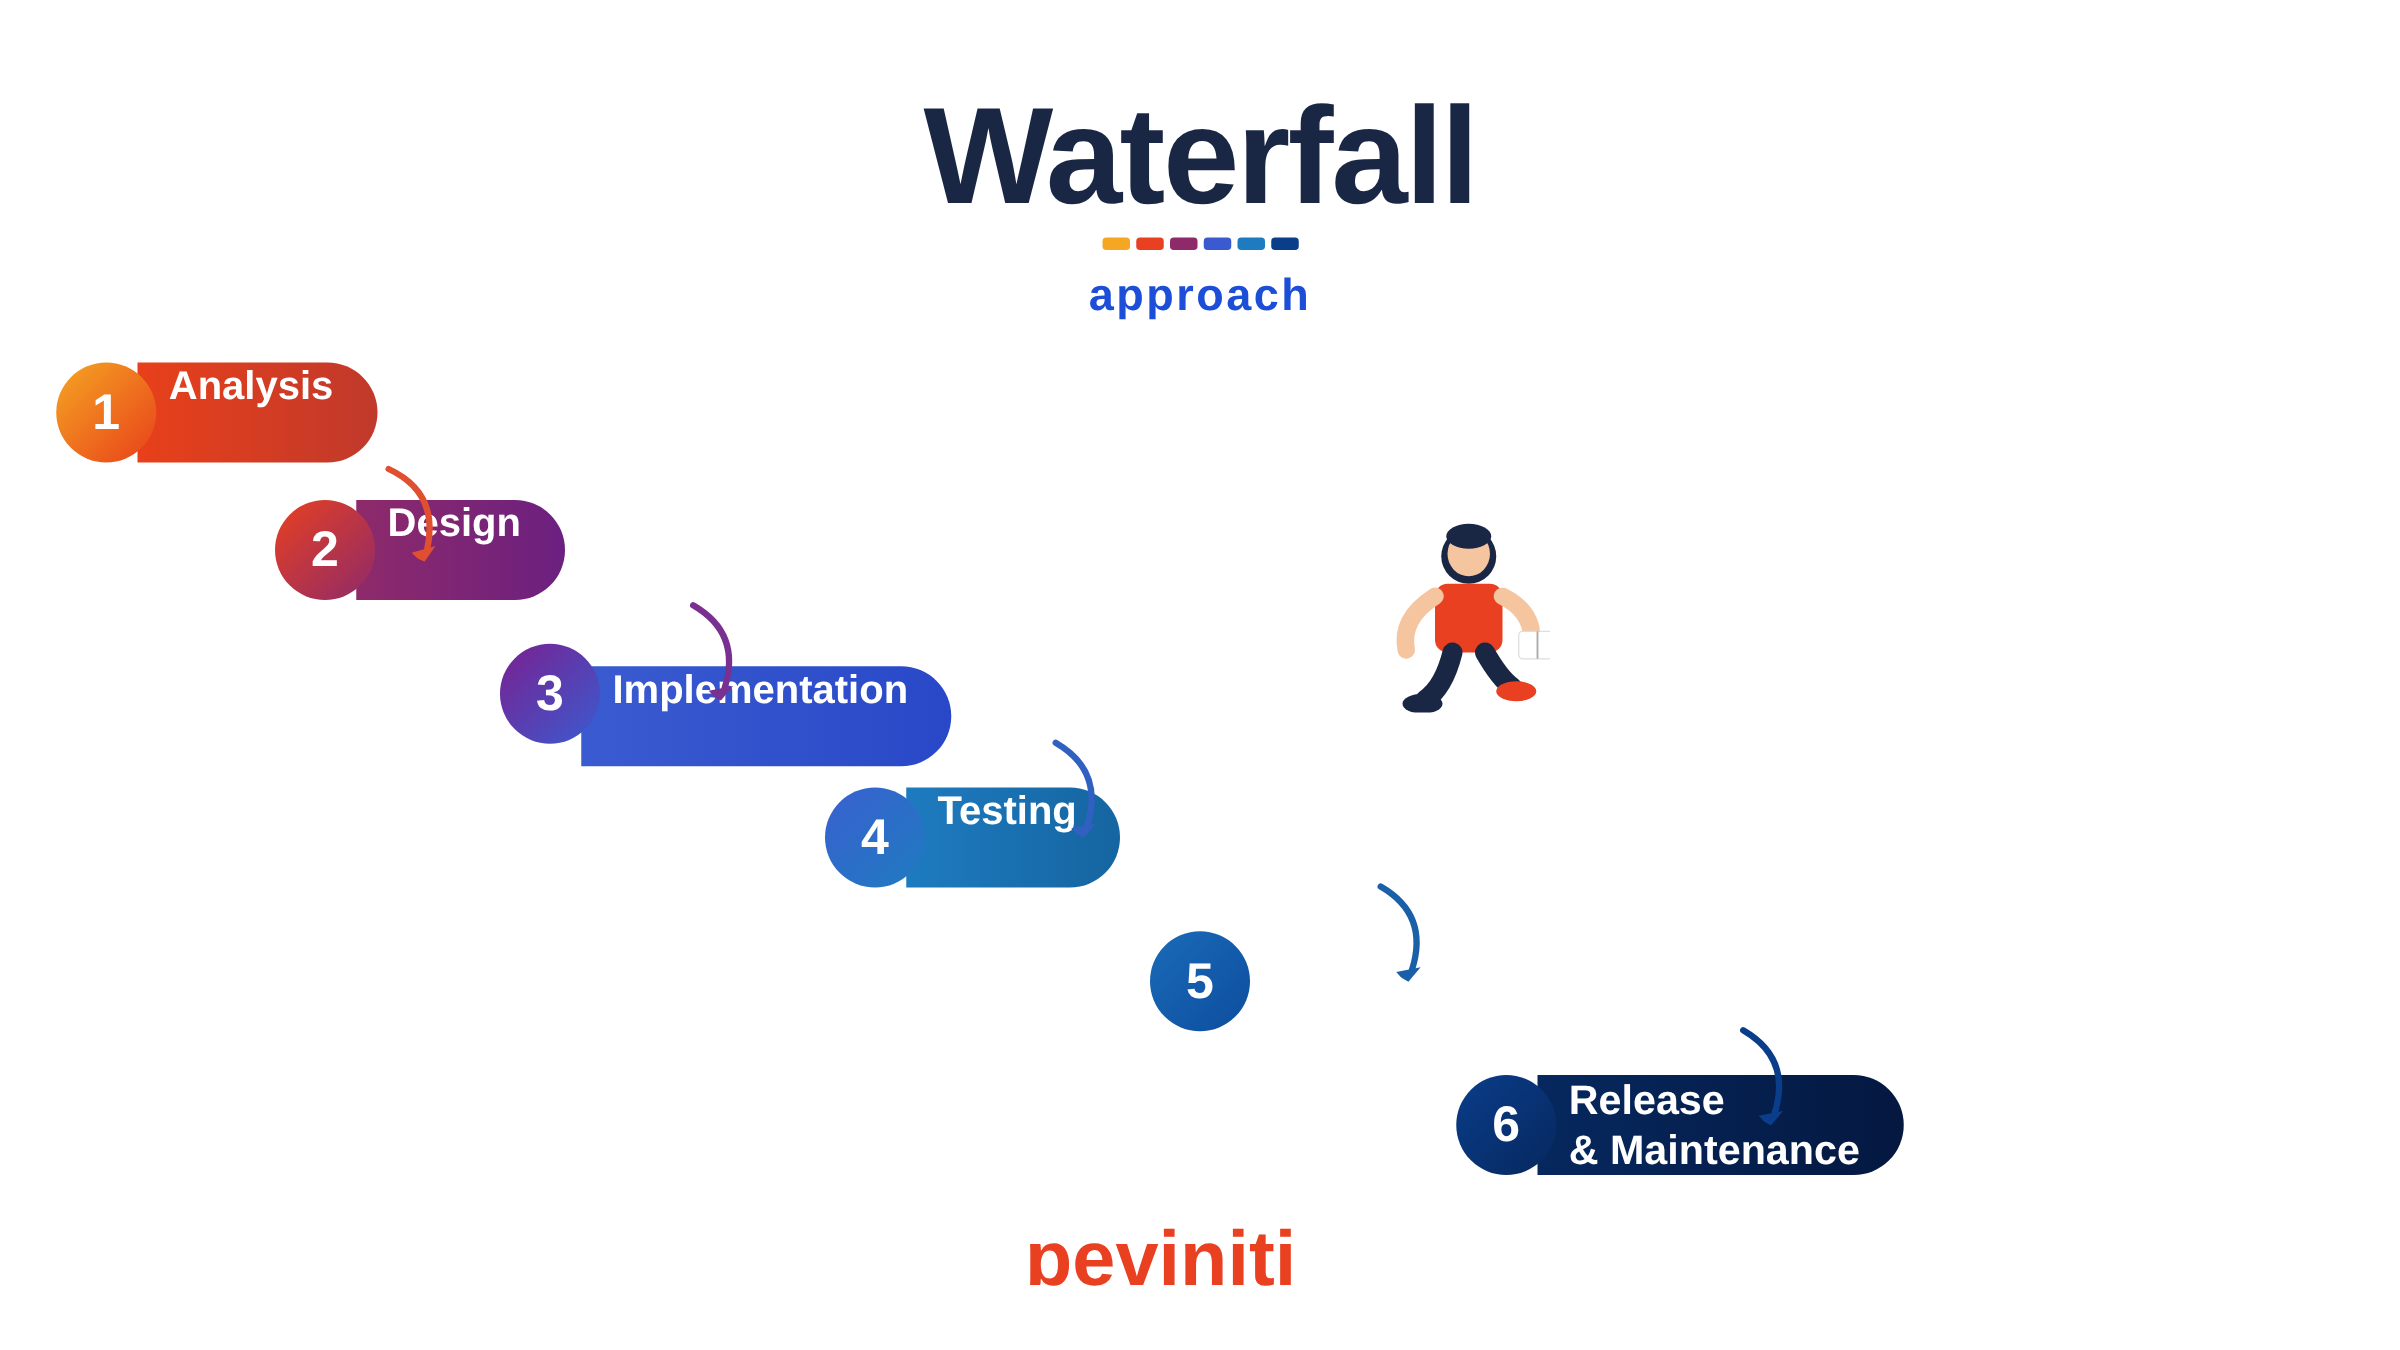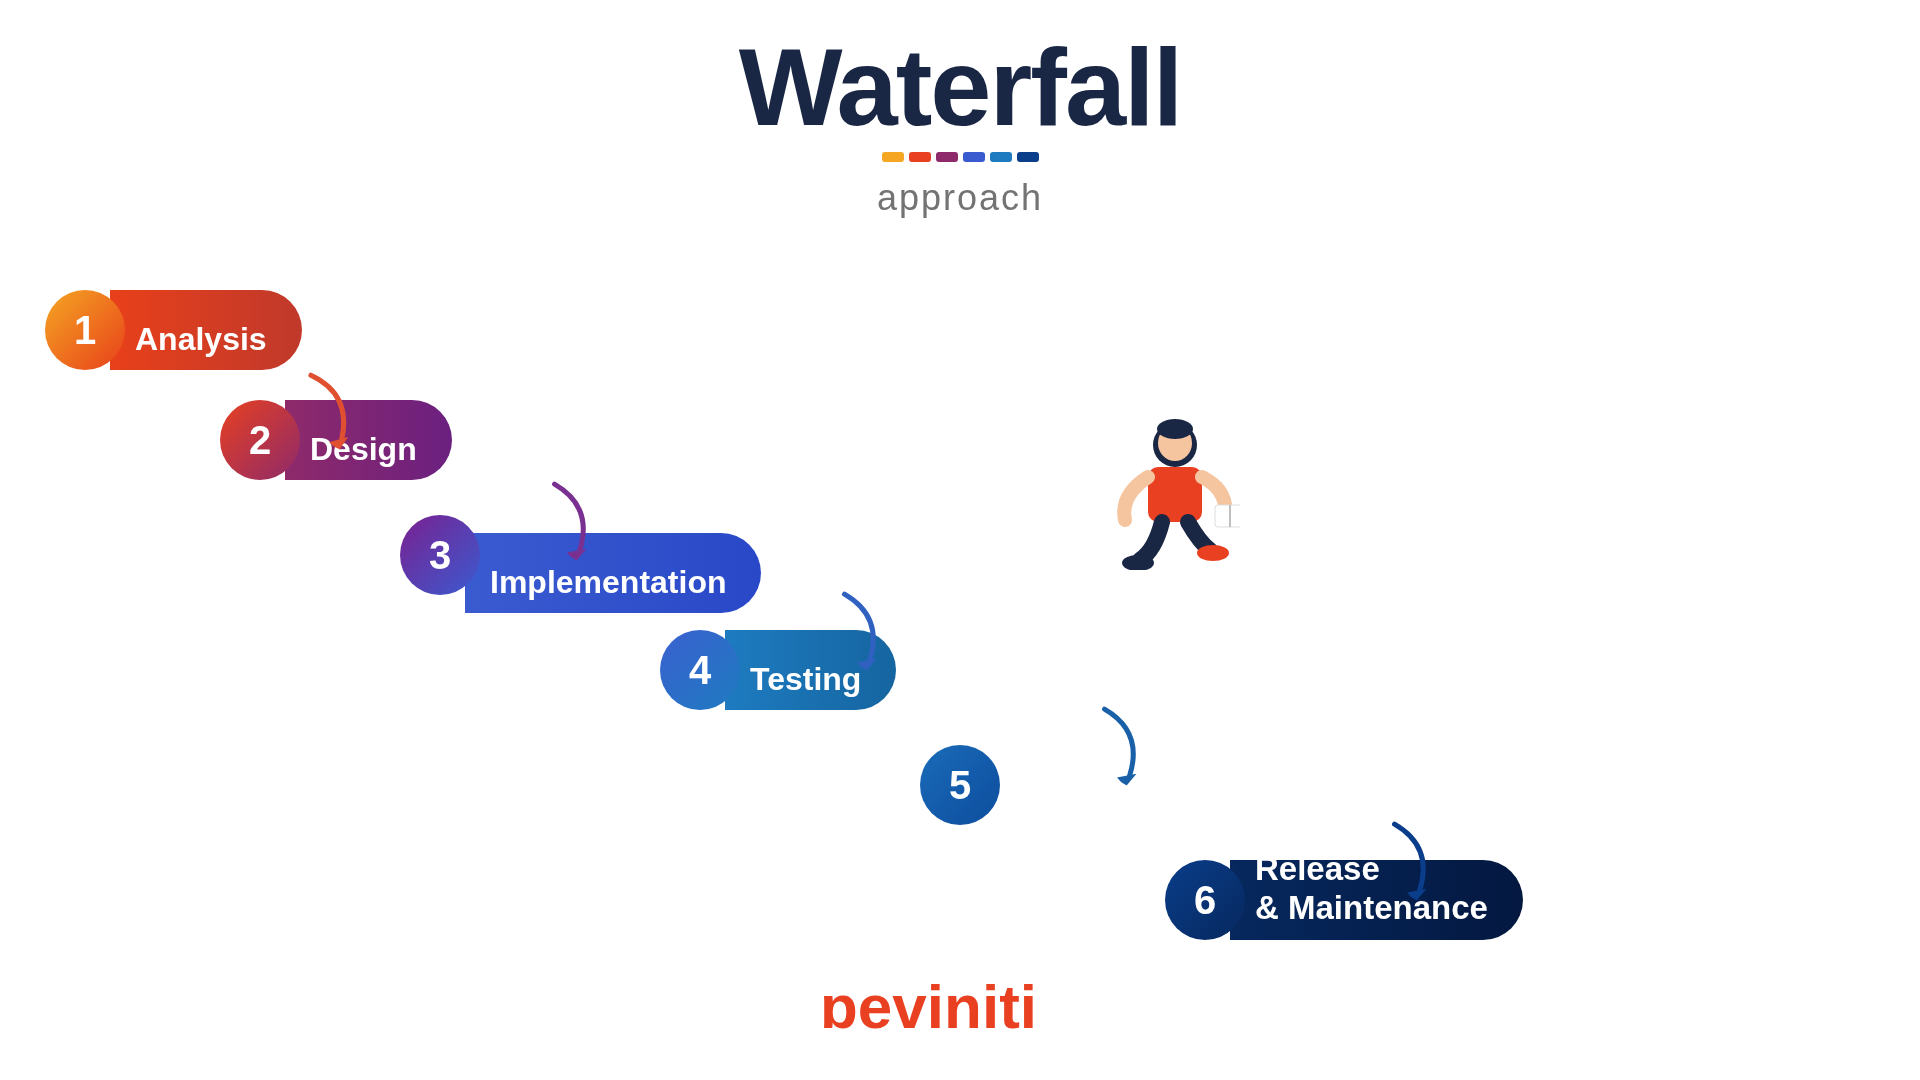--- a/index.html
+++ b/index.html
@@ -8,21 +8,21 @@
       height: 1080px;
       background: #ffffff;
       font-family: 'Arial', sans-serif;
       overflow: hidden;
       position: relative;
     }
 
     
     .title-area {
       text-align: center;
-      padding-top: 32px;
+      padding-top: 70px;
       position: relative;
       z-index: 10;
     }
     .title-waterfall {
       font-size: 110px;
       font-weight: 900;
       color: #1a2744;
       line-height: 1;
       letter-spacing: -2px;
     }
@@ -34,22 +34,22 @@
       margin-top: 10px;
       margin-bottom: 8px;
     }
     .deco-dot {
       width: 22px;
       height: 10px;
       border-radius: 3px;
     }
     .title-approach {
       font-size: 36px;
-      color: #737373;
-      font-weight: 400;
+      color: #1d4ed8;
+      font-weight: 700;
       letter-spacing: 2px;
       margin-top: 15px;
     }
 
     
     .steps-container {
       position: absolute;
       top: 290px;
       left: 0;
       width: 100%;
@@ -82,21 +82,21 @@
       font-weight: 900;
       color: white;
       flex-shrink: 0;
       z-index: 2;
       position: relative;
     }
 
     .step-label {
       height: 80px;
       display: flex;
-      align-items: flex-end;
+      align-items: flex-start;
       padding: 0 35px 12px 25px;
       font-size: 32px;
       font-weight: 600;
       color: white;
       border-radius: 0 50px 50px 0;
       margin-left: -15px;
     }
 
     
     .arrow {

